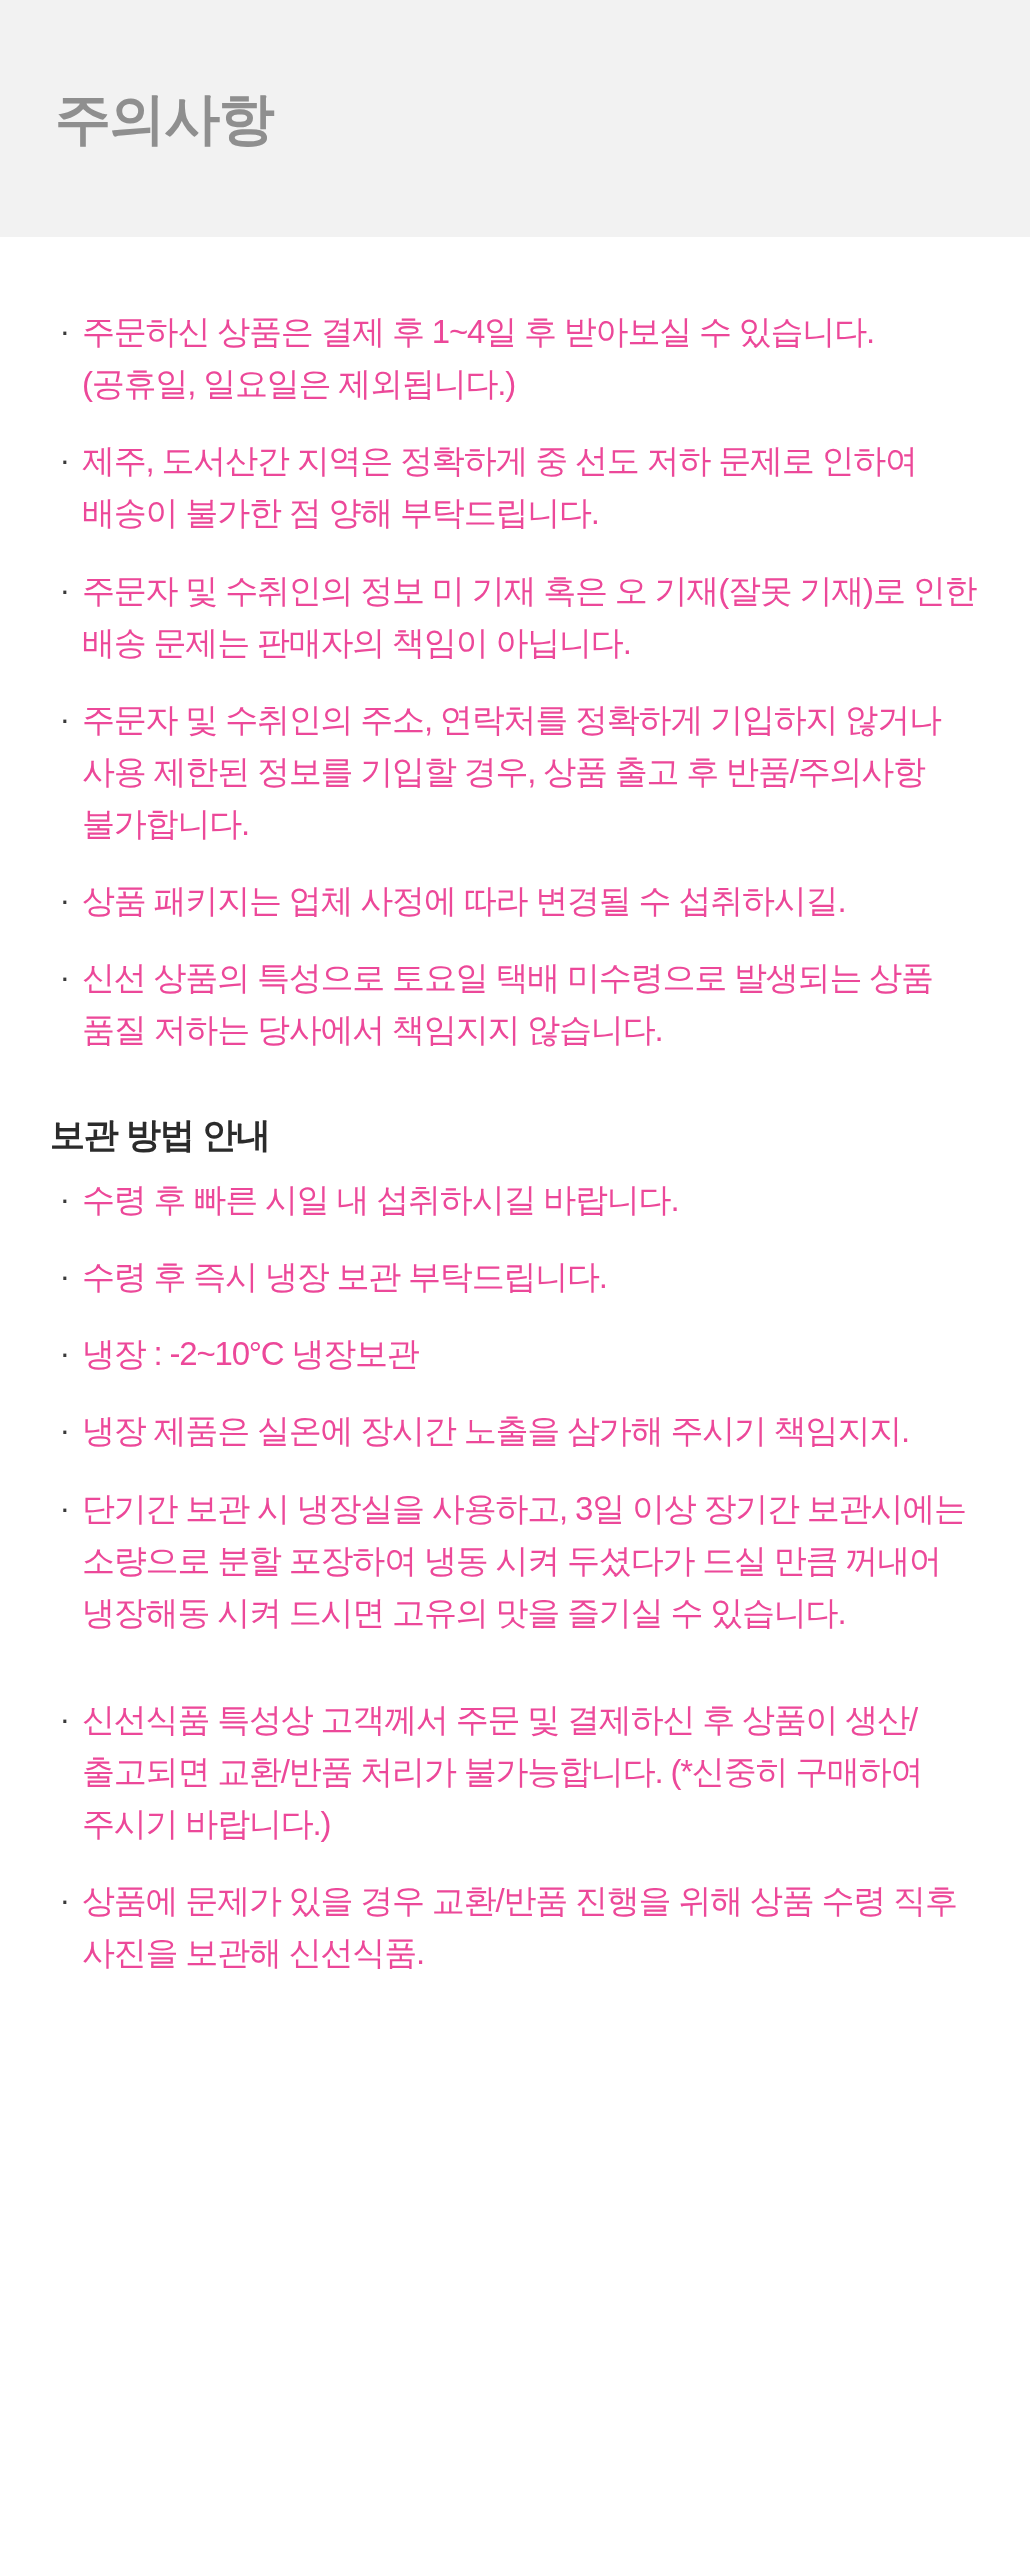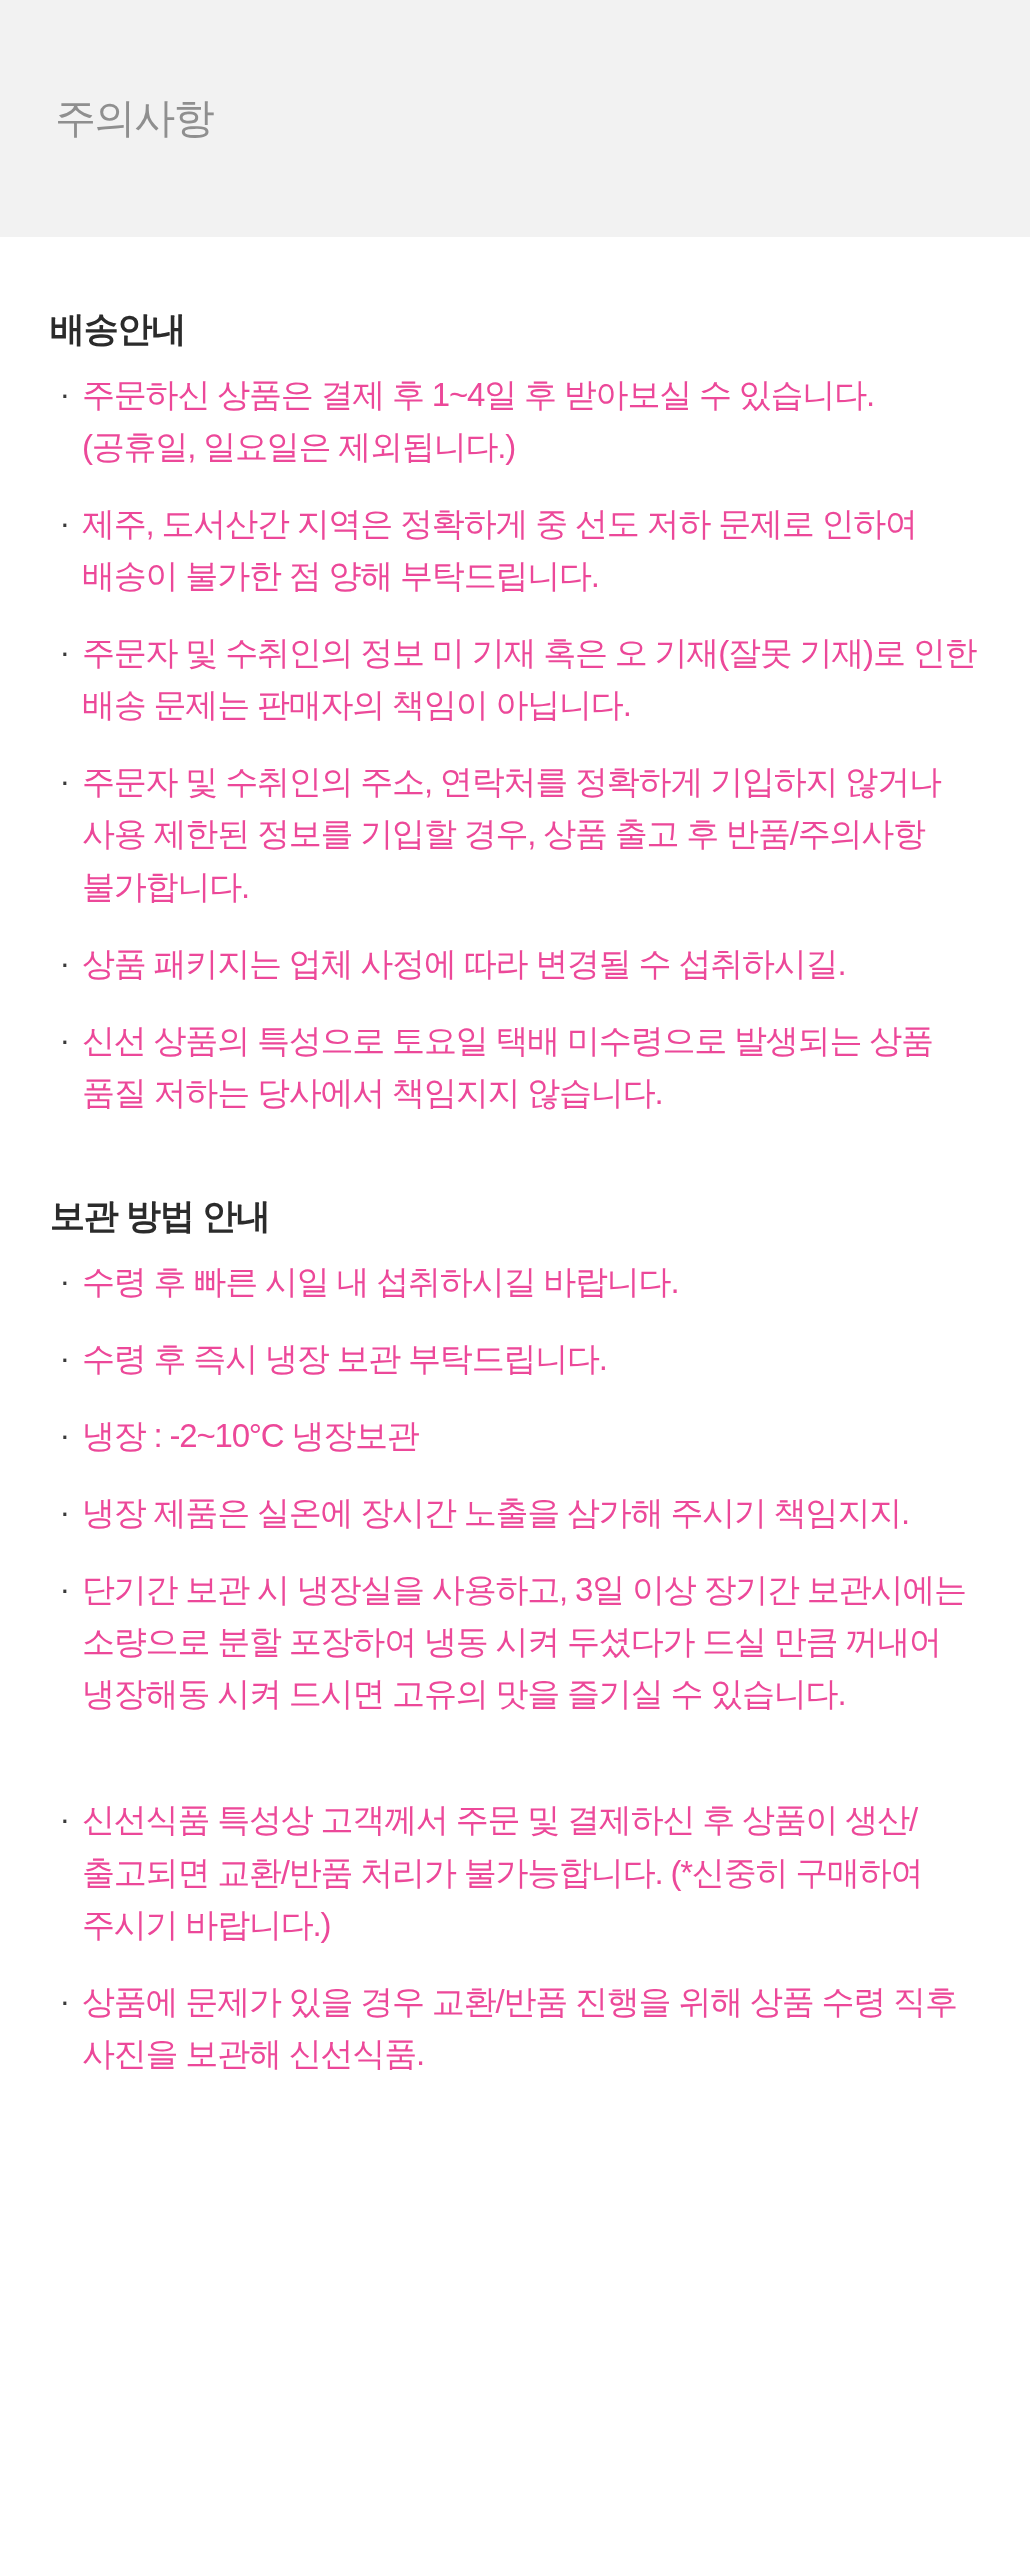--- a/index.html
+++ b/index.html
@@ -24,35 +24,35 @@
   
   .header {
     background: #f2f2f2;
     height: 237px;
     display: flex;
     align-items: center;
     padding: 0 0 0 55px;
     box-sizing: border-box;
   }
   .header-title {
-    font-size: 41px;
-    font-weight: normal;
+    font-size: 56px;
+    font-weight: bold;
     color: #8f8f8f;
     letter-spacing: -1.4px;
     line-height: 1.2;
   }
 
   
   .content {
     padding: 69px 50px 76px 50px;
     box-sizing: border-box;
   }
 
   .section + .section {
-    margin-top: 74px;
+    margin-top: 55px;
   }
 
   .section-title {
     font-size: 35px;
     font-weight: bold;
     color: #2b2b2b;
     letter-spacing: -1.2px;
     margin: 0 0 17px 0;
     line-height: 1.3;
   }
@@ -95,21 +95,20 @@
 
 <div class="page">
 
   <div class="header">
     <div class="header-title">주의사항</div>
   </div>
 
   <div class="content">
 
     <div class="section">
-      <h2 class="section-title">배송안내</h2>
       <ul class="bullet-list">
         <li class="bullet-item">
           <span class="bullet-dot">·</span>
           <span class="bullet-text">주문하신 상품은 결제 후 1~4일 후 받아보실 수 있습니다.(공휴일, 일요일은 제외됩니다.)</span>
         </li>
         <li class="bullet-item">
           <span class="bullet-dot">·</span>
           <span class="bullet-text">제주, 도서산간 지역은 정확하게 중 선도 저하 문제로 인하여 배송이 불가한 점 양해 부탁드립니다.</span>
         </li>
         <li class="bullet-item">

